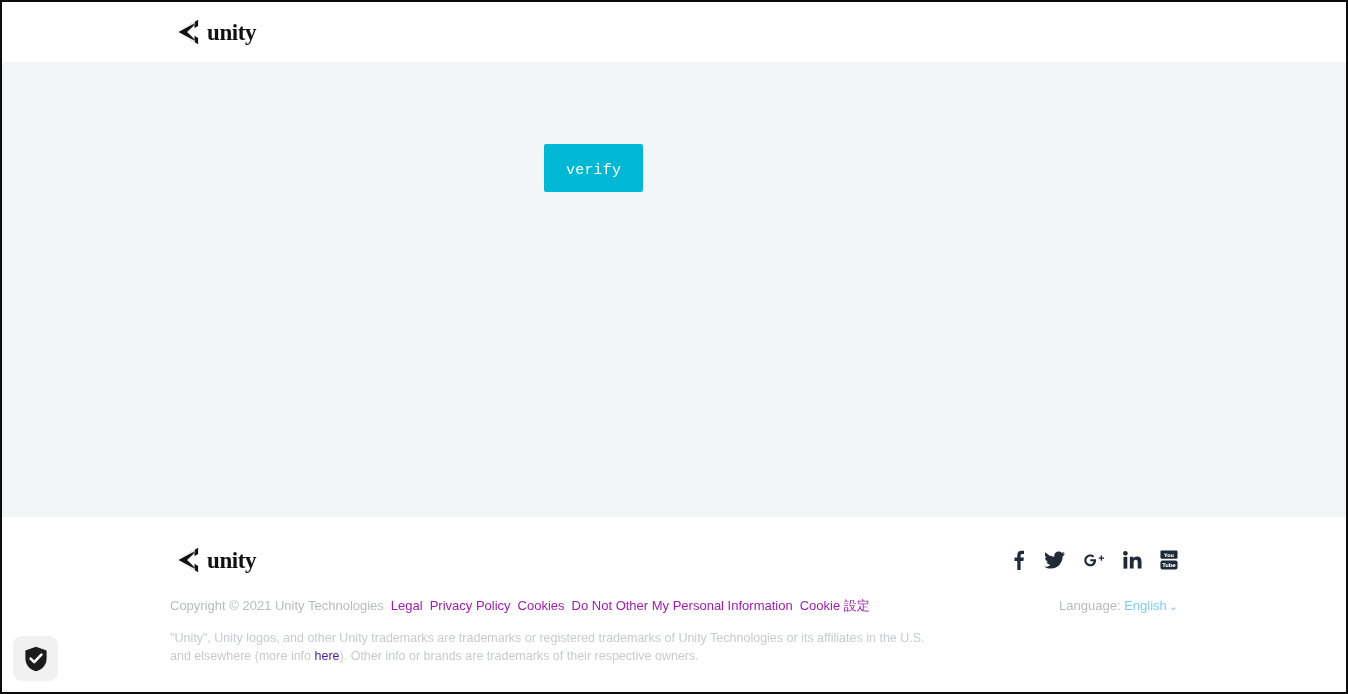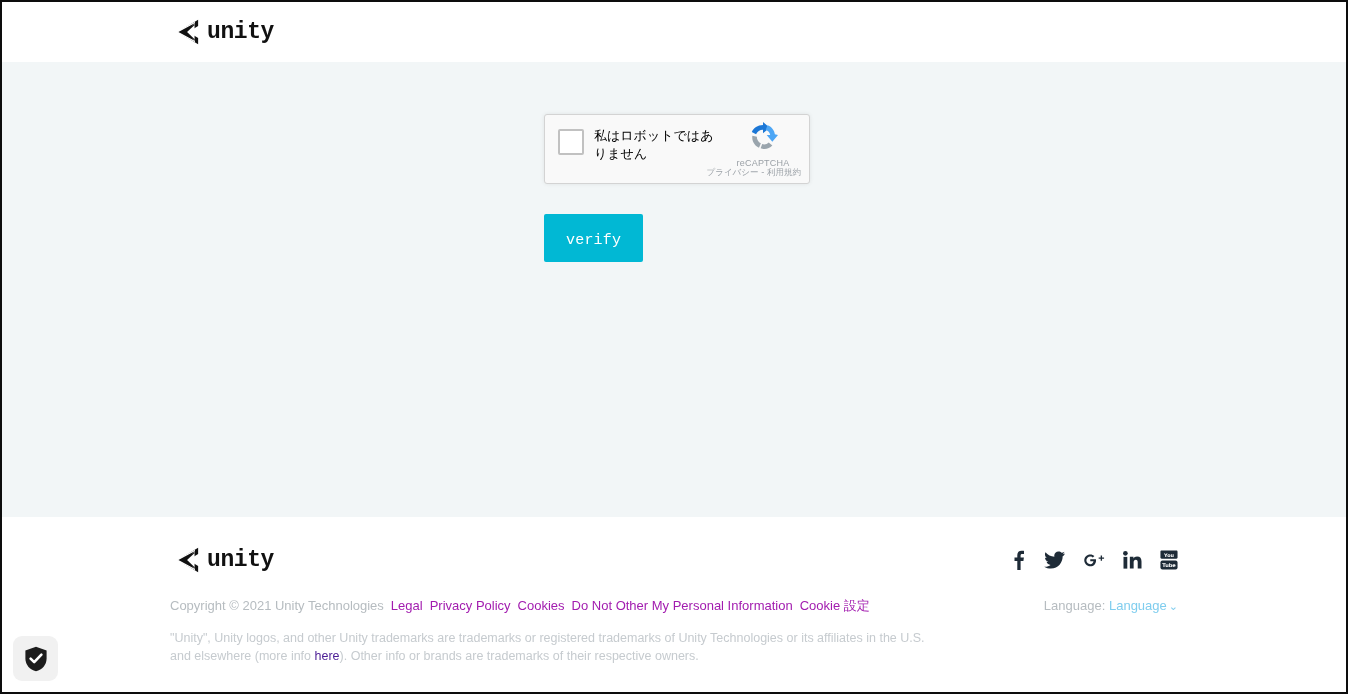--- a/index.html
+++ b/index.html
@@ -33,21 +33,21 @@
   }
 
   .unity-logo {
     display: flex;
     align-items: center;
     gap: 7px;
     user-select: none;
   }
   .unity-logo svg { display: block; }
   .unity-wordmark {
-    font-family: Liberation Mono, monospace;
+    font-family: Liberation Serif, serif;
     font-weight: bold;
     font-size: 23px;
     letter-spacing: -0.4px;
     color: #111111;
     line-height: 1;
   }
 
   
   .main {
     background: #f2f6f7;
@@ -250,42 +250,20 @@
       <span class="unity-wordmark">unity</span>
     </div>
   </div>
 
   <div class="main">
 
 
     <div class="verify-stack">
 
       
-      <div class="recaptcha-box">
-        <div class="recaptcha-check-wrap">
-          <div class="recaptcha-checkbox"></div>
-        </div>
-        <div class="recaptcha-label">私はロボットではありません</div>
-
-        <div class="recaptcha-brand">
-          <span class="recaptcha-logo">
-            <svg width="32" height="32" viewBox="0 0 48 48" aria-hidden="true">
-              <path d="M24 6 C16 6 9.8 10.4 7.2 16.6 L13.6 20 C15.2 16 19.2 13 24 13 L24 18.5 L34 10 L24 1.5 Z" fill="#1c77d6"></path>
-              <path d="M41.8 20 C41 13.2 36.6 8.2 30.6 6.2 L28.2 13 C31.6 14.4 34.2 17.4 34.8 21 L29.5 21 L38 31 L46.5 21 Z" fill="#4da6f5"></path>
-              <path d="M8 22 C7 29.5 11 36.8 18 40 L20.8 33.4 C17 31.6 14.6 27.8 14.8 23.6 Z" fill="#9aa5ad"></path>
-              <path d="M20.5 40.8 C26.6 43.2 33.6 41.6 38 36.8 L32.6 32.2 C30 34.8 26.2 35.8 22.8 34.6 Z" fill="#9aa5ad"></path>
-            </svg>
-          </span>
-          <div class="recaptcha-brand-name">reCAPTCHA</div>
-        </div>
-
-        <div class="recaptcha-terms">
-          <span>プライバシー</span><span> - </span><span>利用規約</span>
-        </div>
-      </div>
 
       
       <button class="verify-button">verify</button>
 
     </div>
   </div>
 
   <div class="site-footer">
 
     <div class="footer-top">
@@ -341,21 +319,21 @@
         <span>Copyright © 2021 Unity Technologies</span>
         <a class="footer-link">Legal</a>
         <a class="footer-link">Privacy Policy</a>
         <a class="footer-link">Cookies</a>
         <a class="footer-link">Do Not Other My Personal Information</a>
         <a class="footer-link">Cookie 設定</a>
       </div>
 
       <div class="lang-select">
         <span>Language:</span>
-        <span class="lang-value">Language</span><span class="lang-caret">⌄</span>
+        <span class="lang-value">English</span><span class="lang-caret">⌄</span>
       </div>
     </div>
 
     <div class="trademark">
       <span>"Unity", Unity logos, and other Unity trademarks are trademarks or registered trademarks of Unity Technologies or its affiliates in the U.S. and elsewhere (more info </span><a>here</a><span>). Other info or brands are trademarks of their respective owners.</span>
     </div>
 
     <div class="privacy-badge">
       <span>
         <svg width="24" height="26" viewBox="0 0 24 26" aria-hidden="true">

